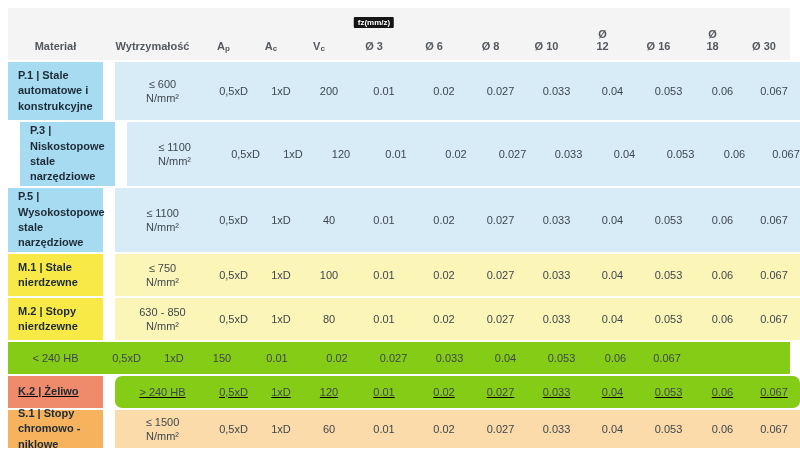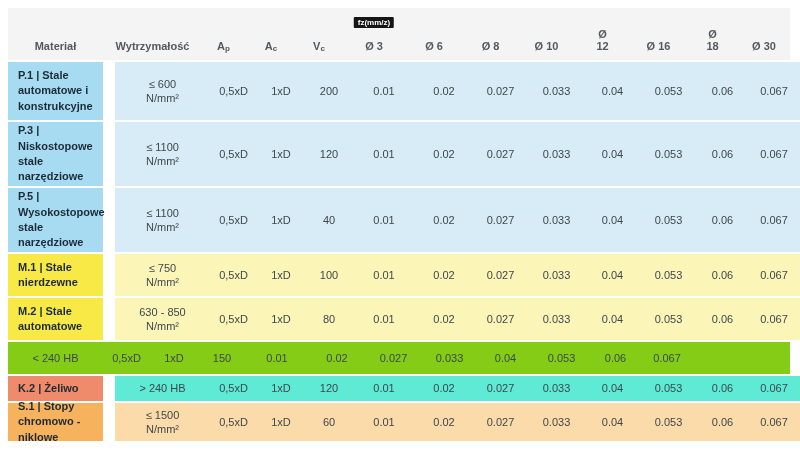--- a/index.html
+++ b/index.html
@@ -27,21 +27,21 @@
              line-height:1.4;text-align:left;}
   .row-body{flex:1;display:grid;grid-template-columns:95px 47px 48px 48px 62px 58px 55px 57px 55px 57px 51px 52px;}
   .cell{display:flex;align-items:center;justify-content:center;text-align:center;
         font-size:11px;color:#3f474e;white-space:pre-line;line-height:1.3;}
   #tbody .row:nth-child(1){height:58px;}
   #tbody .row:nth-child(2){height:64px;}
   #tbody .row:nth-child(3){height:64px;}
   #tbody .row:nth-child(4){height:42px;}
   #tbody .row:nth-child(5){height:42px;}
   #tbody .row:nth-child(6){height:32px;}
-  #tbody .row:nth-child(7){height:25px;}
+  #tbody .row:nth-child(7){height:32px;text-decoration:underline;}
   #tbody .row:nth-child(8){height:38px;}
 </style>
 </head>
 <body>
 
 <div class="page">
   <div class="tbl">
 
     <div class="thead" style="background: rgb(244, 244, 245);">
       <div class="th th-material">Materiał</div>
@@ -80,21 +80,21 @@
       <div class="cell">0.027</div>
       <div class="cell">0.033</div>
       <div class="cell">0.04</div>
       <div class="cell">0.053</div>
       <div class="cell">0.06</div>
       <div class="cell">0.067</div>
     </div>
   </div>
 
   <div class="row">
-    <div class="row-label" style="background: rgb(166, 219, 242);">P.3 | Niskostopowe stale narzędziowe</div>
+    <div class="row-label" style="background: rgb(166, 219, 242); margin-left: 12px;">P.3 | Niskostopowe stale narzędziowe</div>
     <div class="row-body" style="background: rgb(216, 236, 248);">
       <div class="cell">≤ 1100
 N/mm²</div>
       <div class="cell">0,5xD</div>
       <div class="cell">1xD</div>
       <div class="cell">120</div>
       <div class="cell">0.01</div>
       <div class="cell">0.02</div>
       <div class="cell">0.027</div>
       <div class="cell">0.033</div>
@@ -137,21 +137,21 @@
       <div class="cell">0.027</div>
       <div class="cell">0.033</div>
       <div class="cell">0.04</div>
       <div class="cell">0.053</div>
       <div class="cell">0.06</div>
       <div class="cell">0.067</div>
     </div>
   </div>
 
   <div class="row">
-    <div class="row-label" style="background: rgb(248, 233, 71);">M.2 | Stale automatowe</div>
+    <div class="row-label" style="background: rgb(248, 233, 71);">M.2 | Stopy nierdzewne</div>
     <div class="row-body" style="background: rgb(251, 245, 184);">
       <div class="cell">630 - 850
 N/mm²</div>
       <div class="cell">0,5xD</div>
       <div class="cell">1xD</div>
       <div class="cell">80</div>
       <div class="cell">0.01</div>
       <div class="cell">0.02</div>
       <div class="cell">0.027</div>
       <div class="cell">0.033</div>
@@ -174,21 +174,21 @@
       <div class="cell">0.033</div>
       <div class="cell">0.04</div>
       <div class="cell">0.053</div>
       <div class="cell">0.06</div>
       <div class="cell">0.067</div>
     </div>
   </div>
 
   <div class="row">
     <div class="row-label" style="background: rgb(239, 138, 107);">K.2 | Żeliwo</div>
-    <div class="row-body" style="background: #5eead4;">
+    <div class="row-body" style="background: #84cc16; border-radius: 7px;">
       <div class="cell">&gt; 240 HB</div>
       <div class="cell">0,5xD</div>
       <div class="cell">1xD</div>
       <div class="cell">120</div>
       <div class="cell">0.01</div>
       <div class="cell">0.02</div>
       <div class="cell">0.027</div>
       <div class="cell">0.033</div>
       <div class="cell">0.04</div>
       <div class="cell">0.053</div>

